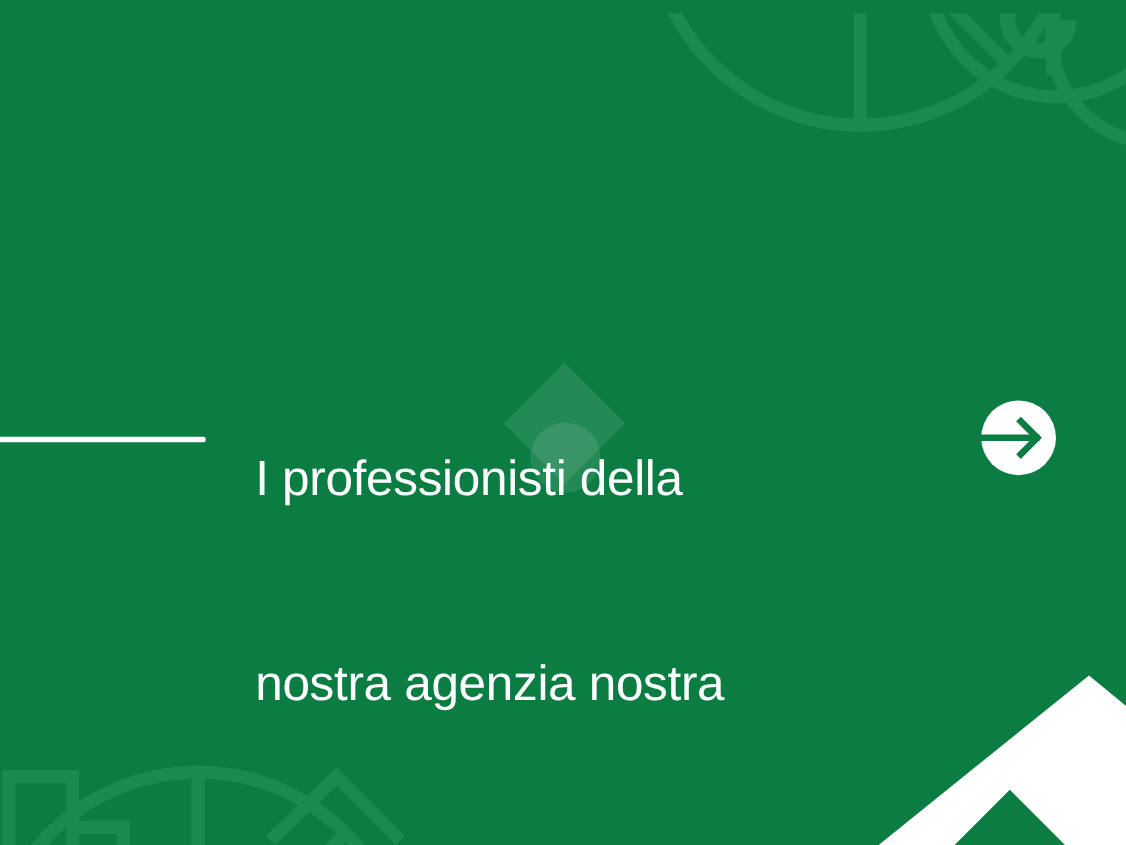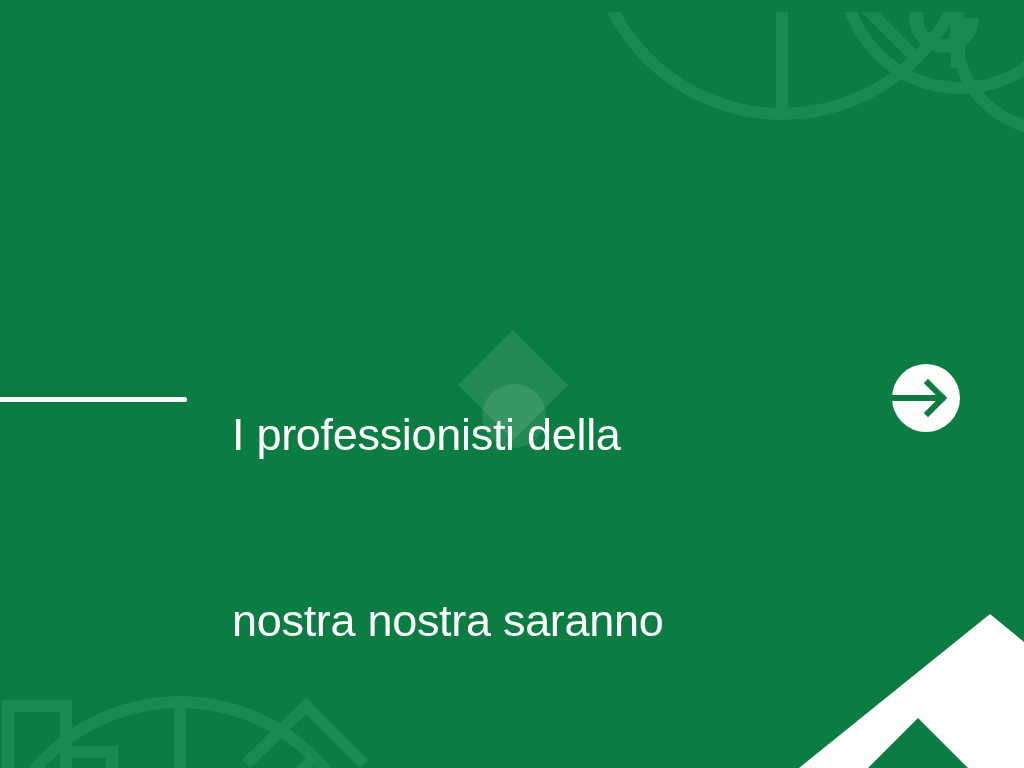--- a/index.html
+++ b/index.html
@@ -131,21 +131,21 @@
     <svg width="132" height="132" viewBox="0 0 132 132" aria-hidden="true">
       <rect x="26" y="16" width="78" height="78" transform="rotate(45 65 55)" fill="#ffffff" opacity="0.10"></rect>
       <circle cx="66" cy="86" r="32" fill="#ffffff" opacity="0.10"></circle>
     </svg>
   </div>
 
   <div id="left-rule"></div>
 
   <div id="headline">
     <span class="line">I professionisti della</span>
-    <span class="line">nostra nostra saranno</span>
+    <span class="line">nostra agenzia nostra</span>
     <span class="line">alleati affidabili</span>
     
     
   </div>
 
   <div id="cta-arrow">
     <svg width="76" height="72" viewBox="0 0 76 72" aria-hidden="true">
       <circle cx="42" cy="36" r="34" fill="#ffffff"></circle>
       <g stroke="#0b7c42" stroke-width="6" fill="none" stroke-linecap="square" stroke-linejoin="miter">
         <line x1="4" y1="36" x2="58" y2="36"></line>

